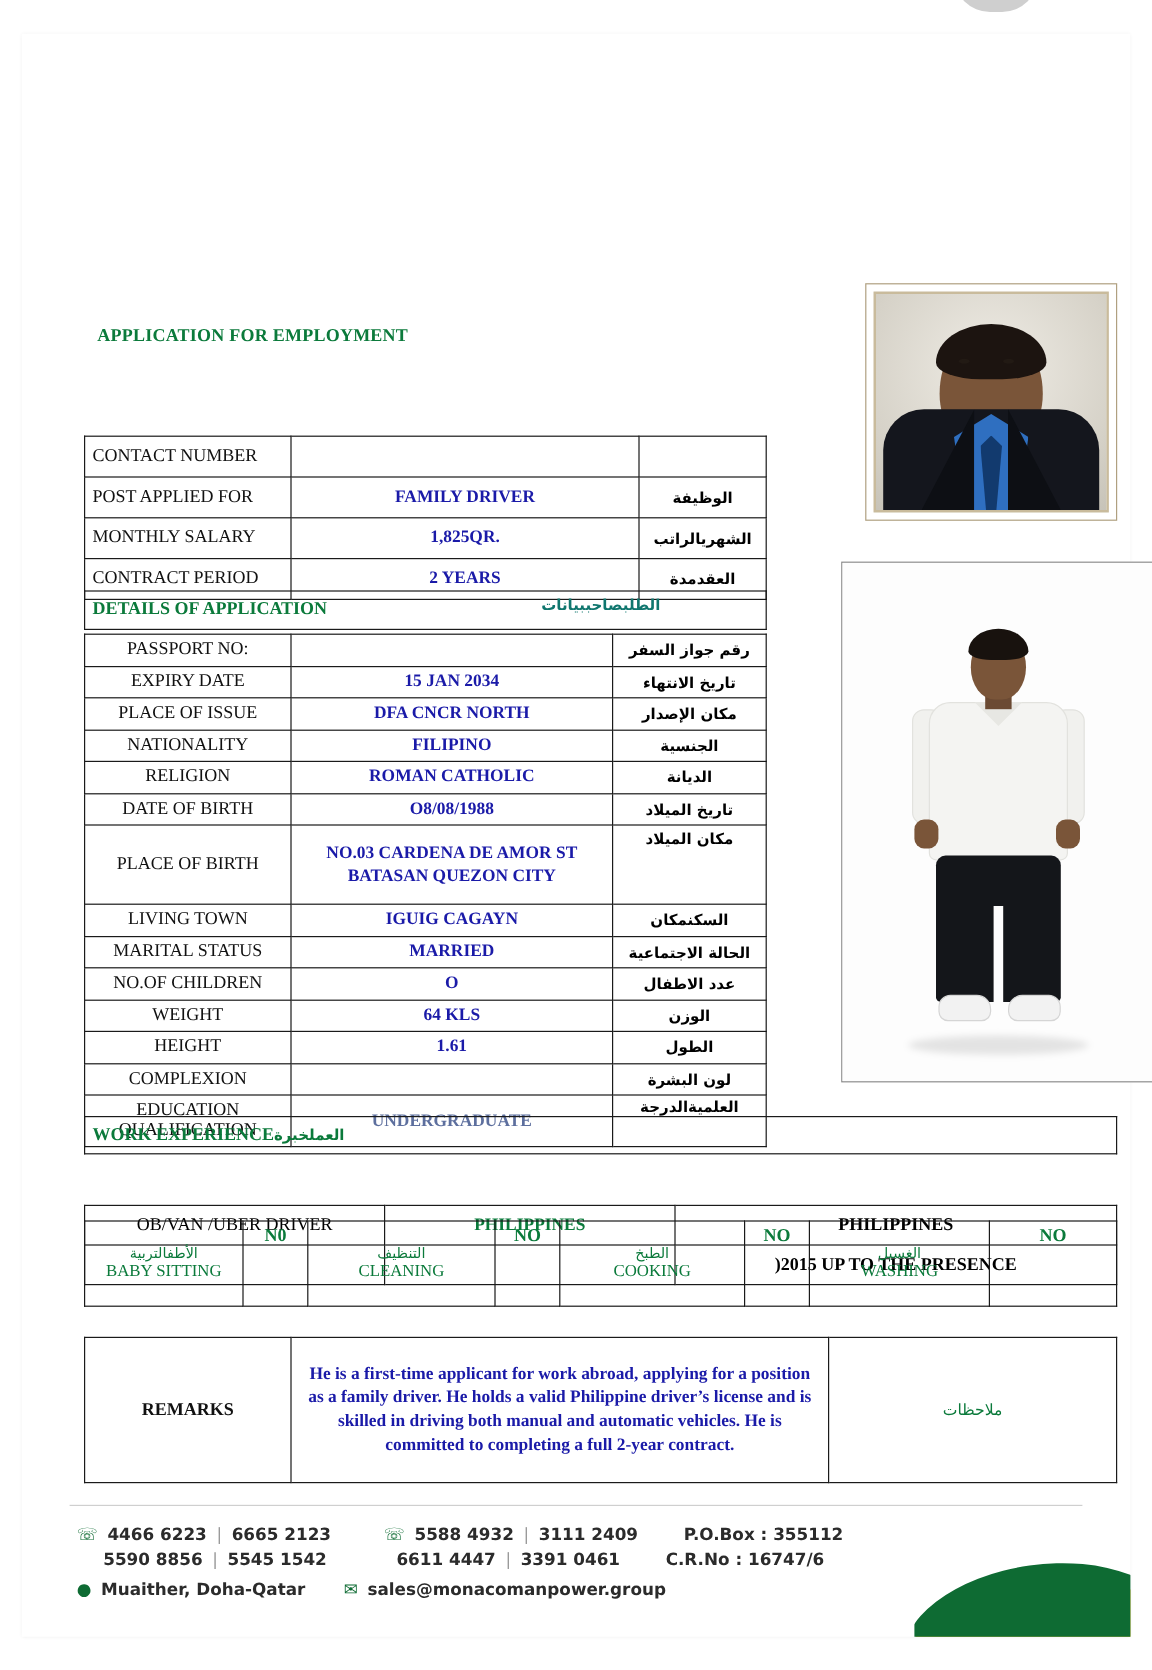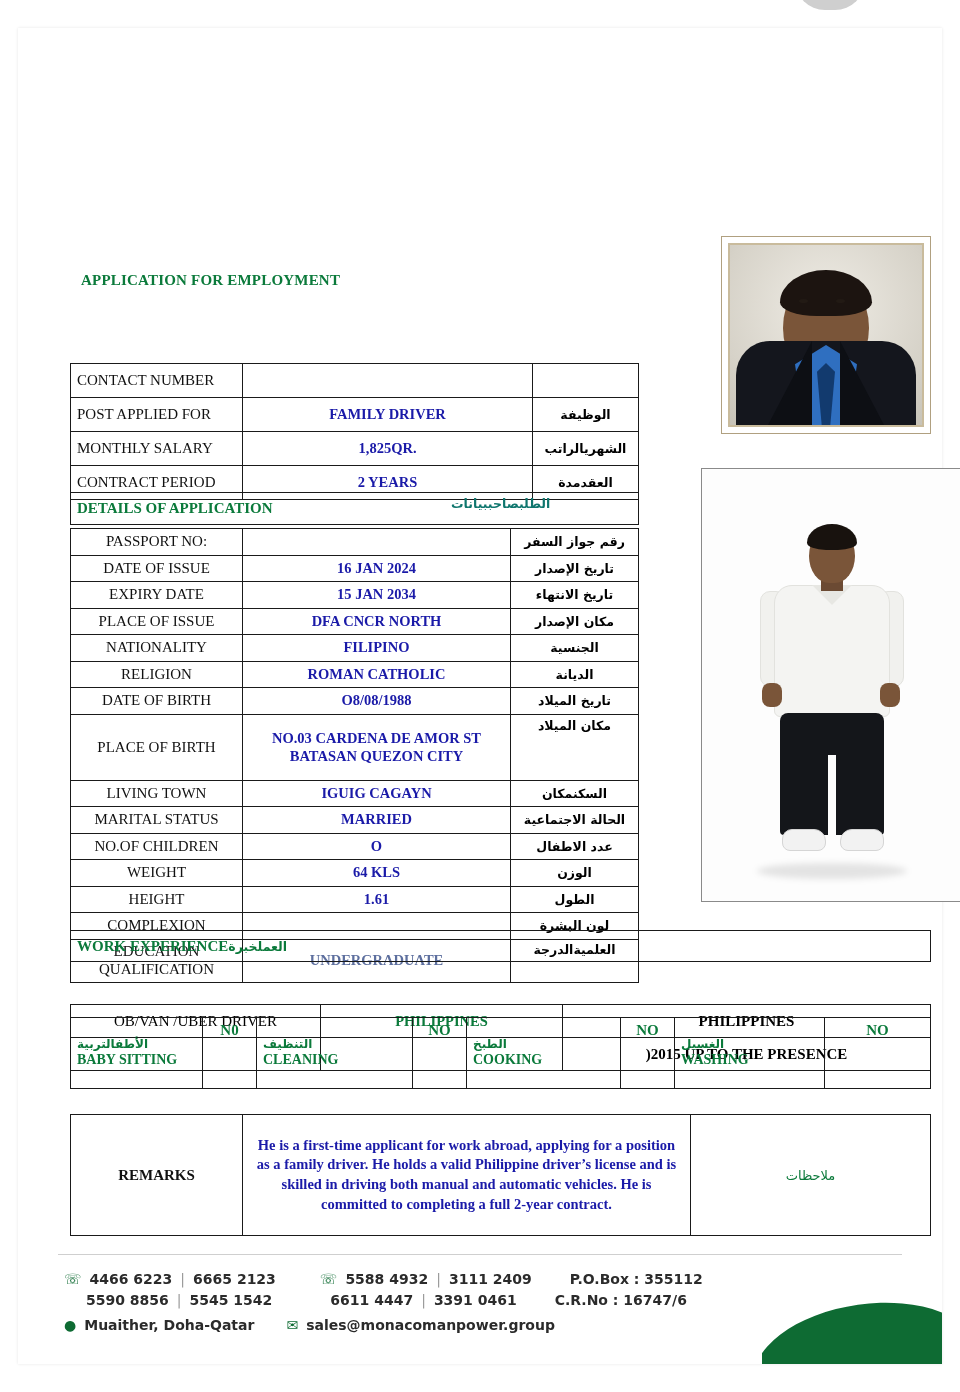--- a/index.html
+++ b/index.html
@@ -195,23 +195,23 @@
   .t-work td { height: 28px; }
 
   .t-skills {
     position: absolute;
     left: 52px;
     top: 989px;
     width: 860px;
   }
   .t-skills td { height: 64px; }
   .skill-cell {
-    text-align: left;
+    text-align: center;
     color: #0b7a3b;
-    font-weight: bold;
+    font-weight: normal;
     font-size: 14px;
     line-height: 1.15;
   }
   .skill-ar {
     font-family: "DejaVu Sans", sans-serif;
     font-size: 12px;
     direction: rtl;
   }
   .skill-no {
     text-align: center;
@@ -418,25 +418,20 @@
       <colgroup>
           <col style="width:172px">
           <col style="width:268px">
           <col style="width:128px">
         </colgroup>
       <tbody>
         <tr>
           <td class="lbl">PASSPORT NO:</td>
           <td class="val"></td>
           <td class="ar">رقم جواز السفر</td>
-        </tr>
-        <tr>
-          <td class="lbl">DATE OF ISSUE</td>
-          <td class="val">16 JAN 2024</td>
-          <td class="ar">تاريخ الإصدار</td>
         </tr>
         <tr>
           <td class="lbl">EXPIRY DATE</td>
           <td class="val">15 JAN 2034</td>
           <td class="ar">تاريخ الانتهاء</td>
         </tr>
         <tr>
           <td class="lbl">PLACE OF ISSUE</td>
           <td class="val">DFA CNCR NORTH</td>
           <td class="ar">مكان الإصدار</td>

